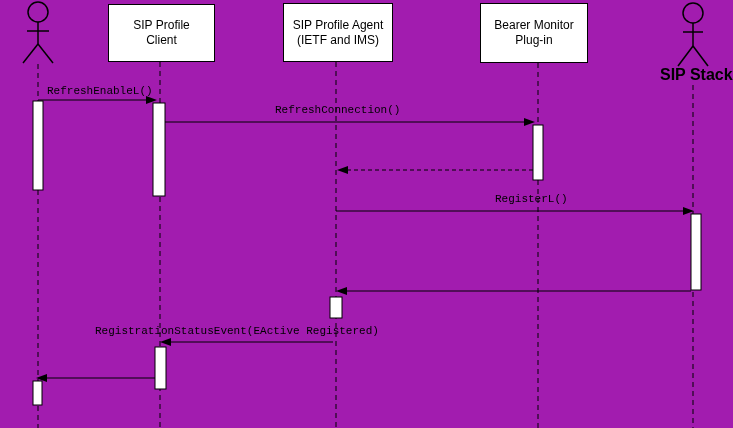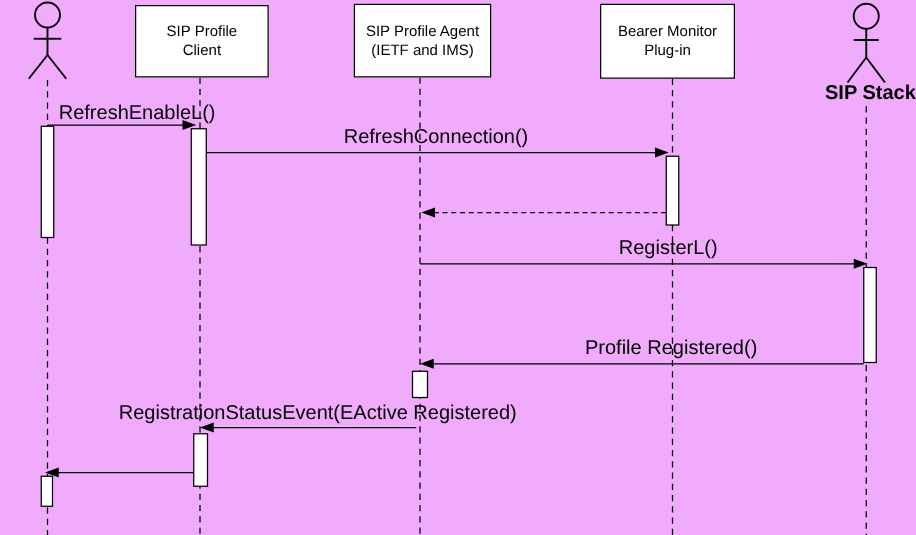--- a/index.html
+++ b/index.html
@@ -1,22 +1,22 @@
 <!DOCTYPE html>
 <html><head>
 <meta charset="utf-8">
 <style>
   html,body{margin:0;padding:0;background:#ffffff;}
-  .canvas{position:relative;width:733px;height:428px;background:#f0abfc;
+  .canvas{position:relative;width:733px;height:428px;background:#a21caf;
           font-family:"Liberation Sans",sans-serif;color:#000;overflow:hidden;}
   .canvas > svg{position:absolute;left:0;top:0;}
   .obj-box{position:absolute;border:1px solid #000;background:#fff;
            display:flex;flex-direction:column;align-items:center;justify-content:center;
            text-align:center;font-size:12px;line-height:15px;}
-  .msg-label{position:absolute;font-size:16px;line-height:14px;white-space:nowrap;}
+  .msg-label{position:absolute;font-size:11px;line-height:14px;white-space:nowrap;font-family:Liberation Mono, monospace;}
   .actor-label{position:absolute;font-size:16px;line-height:14px;text-align:center;white-space:nowrap;font-weight:bold;}
   .lifeline{stroke:#000;stroke-width:1;stroke-dasharray:5 4;fill:none;}
   .msg-line{stroke:#000;stroke-width:1;fill:none;}
   .msg-line.dashed{stroke-dasharray:4 3;}
   .bar{fill:#fff;stroke:#000;stroke-width:1;}
   .head{fill:#000;stroke:none;}
   .actor-shape{stroke:#000;stroke-width:1.5;fill:none;}
 </style>
 </head>
 <body>
@@ -90,16 +90,15 @@
   <div class="obj-box" style="left:480px;top:3px;width:106px;height:58px">
     <div>Bearer Monitor</div>
     <div>Plug-in</div>
   </div>
 
   <div class="actor-label" style="left:660px;top:68px;width:66px">SIP Stack</div>
 
   <div class="msg-label" style="left:47px;top:84px">RefreshEnableL()</div>
   <div class="msg-label" style="left:275px;top:103px">RefreshConnection()</div>
   <div class="msg-label" style="left:495px;top:192px">RegisterL()</div>
-  <div class="msg-label" style="left:468px;top:272px">Profile Registered()</div>
   <div class="msg-label" style="left:95px;top:324px">RegistrationStatusEvent(EActive Registered)</div>
 
 </div>
 
 </body></html>

